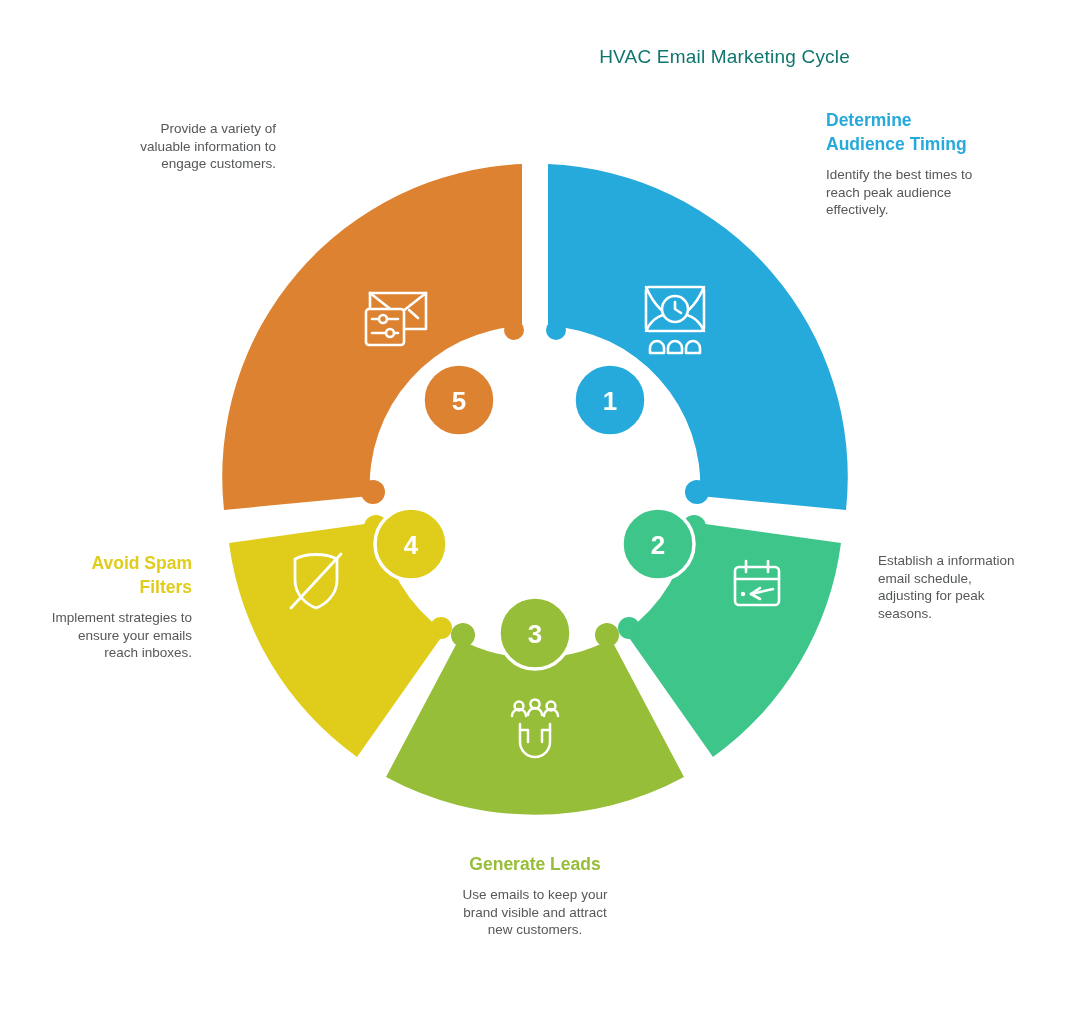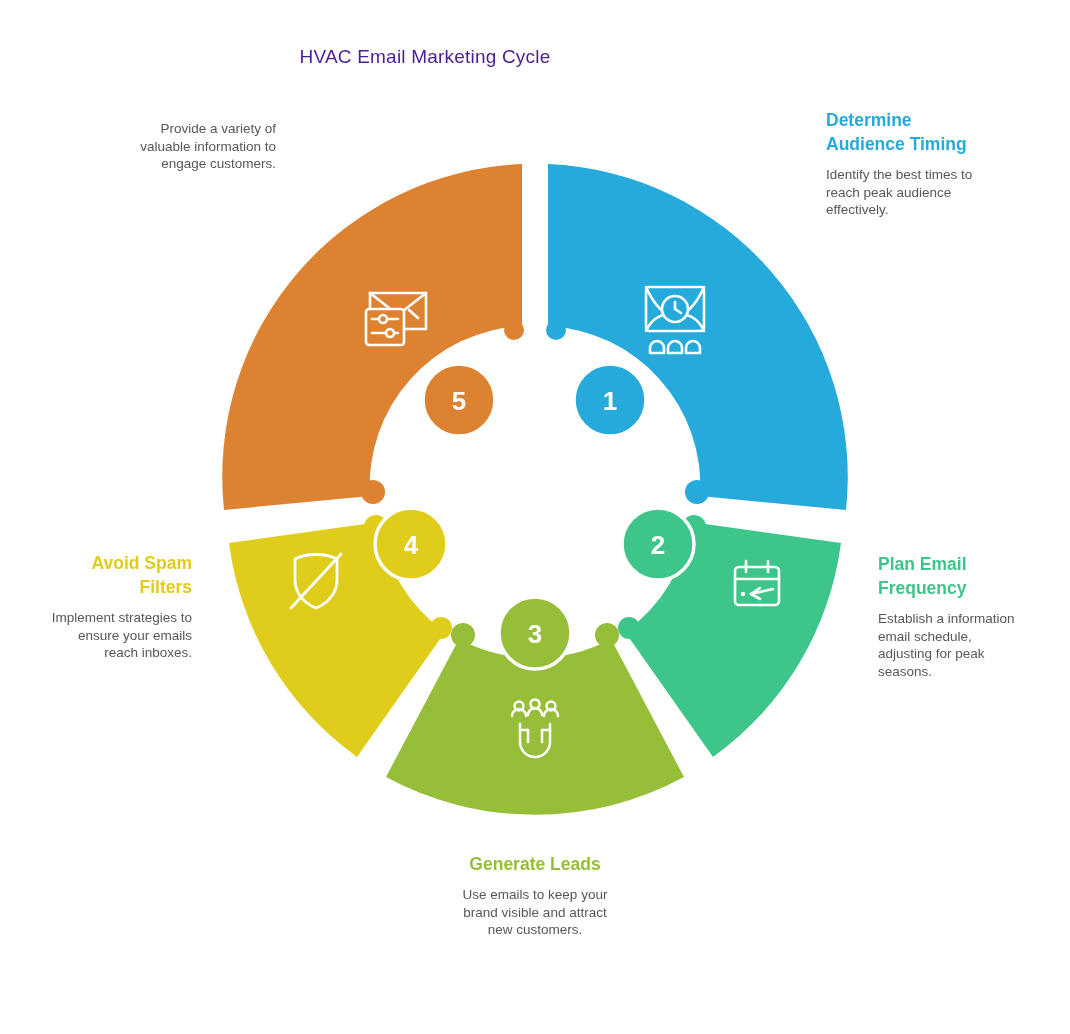--- a/index.html
+++ b/index.html
@@ -10,23 +10,23 @@
     background: #ffffff;
     font-family: "Liberation Sans", sans-serif;
     overflow: hidden;
     position: relative;
   }
   #chart-title {
     position: absolute;
     top: 46px;
     left: 0;
     width: 850px;
-    text-align: center;
+    text-align: right;
     font-size: 19px;
-    color: #4c1d95;
+    color: #0f766e;
     font-weight: 400;
     letter-spacing: 0.2px;
   }
   #wheel {
     position: absolute;
     left: 0;
     top: 0;
     width: 1070px;
     height: 1034px;
   }
@@ -183,21 +183,20 @@
     <text class="num-text" x="459" y="410" text-anchor="middle">5</text>
   </g>
 </svg>
 
 <div class="label-block" id="block-1">
   <div class="label-head" style="color:#26A9DB">Determine Audience Timing</div>
   <div class="label-body">Identify the best times to reach peak audience effectively.</div>
 </div>
 
 <div class="label-block" id="block-2">
-  <div class="label-head" style="color:#3DC58A">Plan Email Frequency</div>
   <div class="label-body">Establish a information email schedule, adjusting for peak seasons.</div>
 </div>
 
 <div class="label-block" id="block-3">
   <div class="label-head" style="color:#96BE38">Generate Leads</div>
   <div class="label-body">Use emails to keep your brand visible and attract new customers.</div>
 </div>
 
 <div class="label-block" id="block-4">
   <div class="label-head" style="color:#E0CD1B">Avoid Spam Filters</div>

